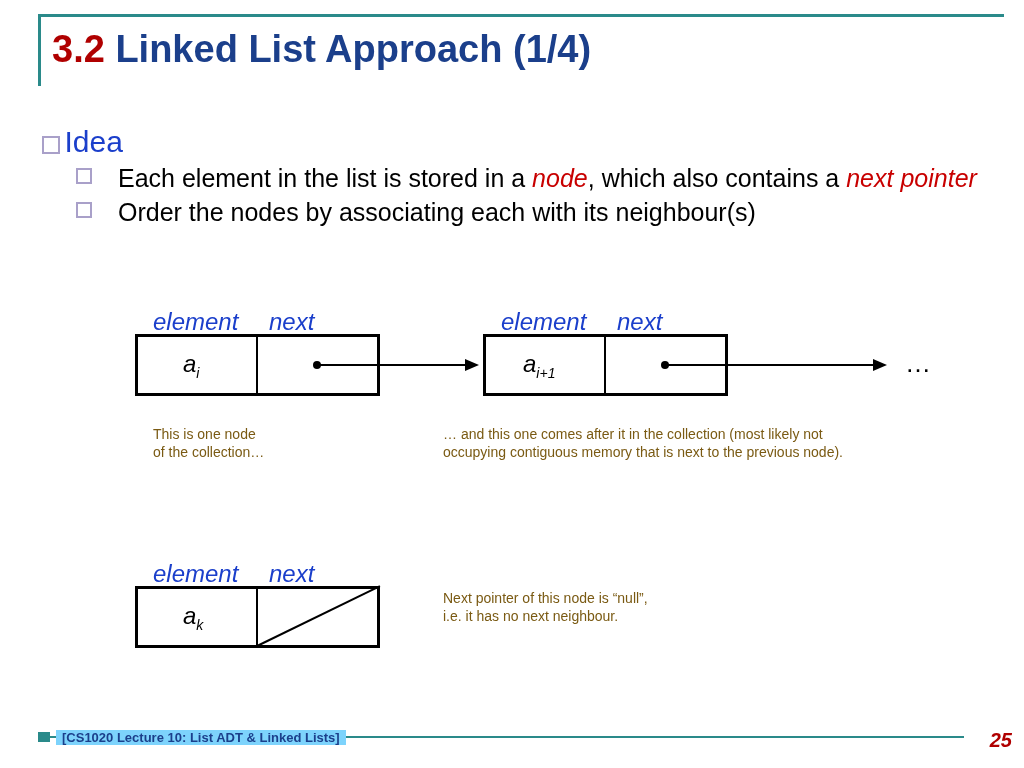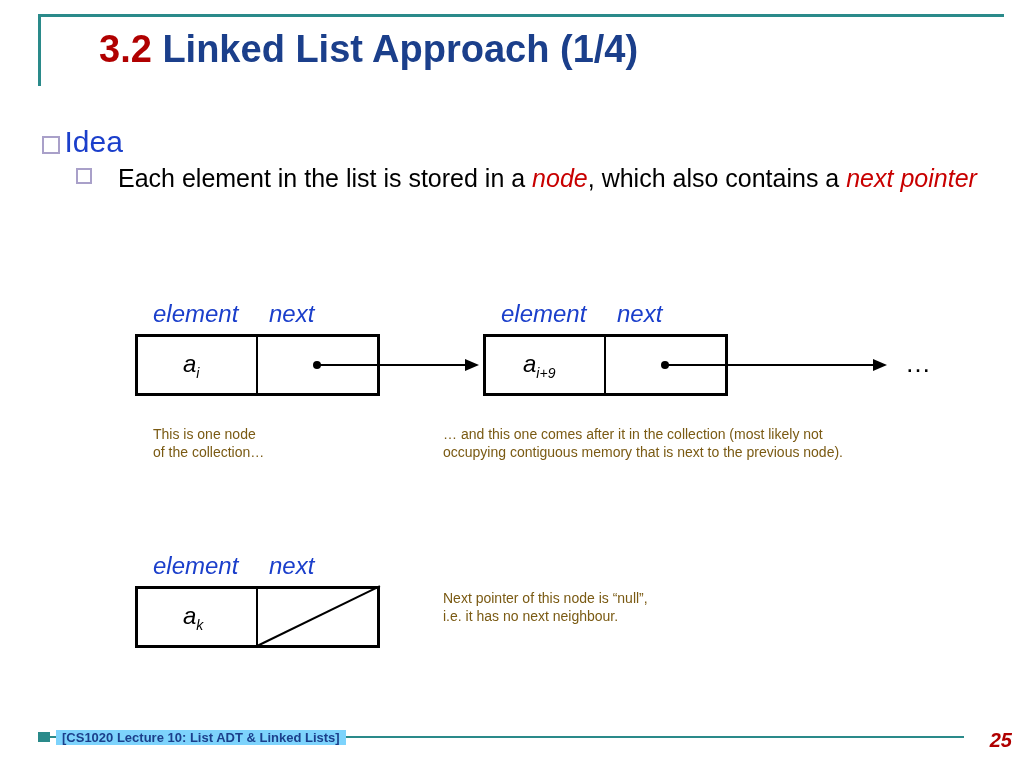--- a/index.html
+++ b/index.html
@@ -28,21 +28,21 @@
     height: 72px;
     background: #2a8a8a;
   }
   .title {
     position: absolute;
     top: 28px;
     left: 52px;
     font-size: 38px;
     font-weight: bold;
   }
-  .title .sect { color: #b00000; margin-left: 47px; }
+  .title .sect { color: #b00000; }
   .title .rest { color: #1b3f8b; }
   .bullet-box {
     position: absolute;
     width: 18px;
     height: 18px;
     border: 2px solid #a9a0c9;
     background: #fff;
   }
   .row1 { position: absolute; left: 42px; top: 125px; }
   .row1 .bullet-box { position: static; display:inline-block; vertical-align: -2px; }
@@ -50,21 +50,21 @@
   .sub-bullets {
     position: absolute;
     left: 76px;
     top: 162px;
     right: 40px;
   }
   .sub-line { position: relative; padding-left: 42px; font-size: 25px; line-height: 1.28; margin-bottom: 2px; }
   .sub-line .bullet-box { position: absolute; left: 0; top: 6px; width: 16px; height: 16px; }
   .red-it { color: #c80000; font-style: italic; text-align: center; }
   .diagram { position: absolute; left: 135px; top: 300px; }
-  .dia-label { position:absolute; font-size: 24px; font-style: italic; color: #1b3fcb; }
+  .dia-label { position:absolute; font-size: 24px; font-style: italic; color: #1b3fcb; margin-top: 8px; }
   .node-box {
     position: absolute;
     border: 3px solid #000;
     background: #fff;
   }
   .divider { position:absolute; top:-3px; bottom:-3px; width:2px; background:#000; }
   .node-text { position:absolute; font-style: italic; font-size: 24px; }
   .node-text sub { font-size: 14px; font-style: italic; }
   .arrow-line { position:absolute; height:2px; background:#000; }
   .arrow-head {
@@ -99,40 +99,44 @@
 <div class="row1">
   <span class="bullet-box"></span>
   <span class="idea-label">Idea</span>
 </div>
 
 <div class="sub-bullets">
   <div class="sub-line">
     <span class="bullet-box"></span>
     <span>Each element in the list is stored in a </span><span class="red-it">node</span><span>, which also contains a </span><span class="red-it">next pointer</span>
   </div>
+  <div class="sub-line">
+    <span class="bullet-box"></span>
+    <span>Order the nodes by associating each with its neighbour(s)</span>
+  </div>
 </div>
 
 <div class="diagram">
 
   <div class="dia-label" style="left:18px; top:0;">element</div>
   <div class="dia-label" style="left:134px; top:0;">next</div>
   <div class="node-box" style="left:0; top:34px; width:245px; height:62px;">
     <div class="divider" style="left:118px;"></div>
   </div>
   <div class="node-text" style="left:48px; top:50px;"><span>a</span><sub>i</sub></div>
   <div class="arrow-dot" style="left:178px; top:61px;"></div>
   <div class="arrow-line" style="left:182px; top:64px; width:150px;"></div>
   <div class="arrow-head" style="left:330px; top:59px;"></div>
 
   <div class="dia-label" style="left:366px; top:0;">element</div>
   <div class="dia-label" style="left:482px; top:0;">next</div>
   <div class="node-box" style="left:348px; top:34px; width:245px; height:62px;">
     <div class="divider" style="left:118px;"></div>
   </div>
-  <div class="node-text" style="left:388px; top:50px;"><span>a</span><sub>i+9</sub></div>
+  <div class="node-text" style="left:388px; top:50px;"><span>a</span><sub>i+1</sub></div>
   <div class="arrow-dot" style="left:526px; top:61px;"></div>
   <div class="arrow-line" style="left:530px; top:64px; width:210px;"></div>
   <div class="arrow-head" style="left:738px; top:59px;"></div>
   <div class="dots" style="left:770px; top:48px;">…</div>
 
   <div class="caption" style="left:18px; top:126px; width:230px; white-space:pre-line;">This is one node
 of the collection…</div>
   <div class="caption" style="left:308px; top:126px; width:440px;">… and this one comes after it in the collection (most likely not occupying contiguous memory that is next to the previous node).</div>
 
   <div class="dia-label" style="left:18px; top:252px;">element</div>

